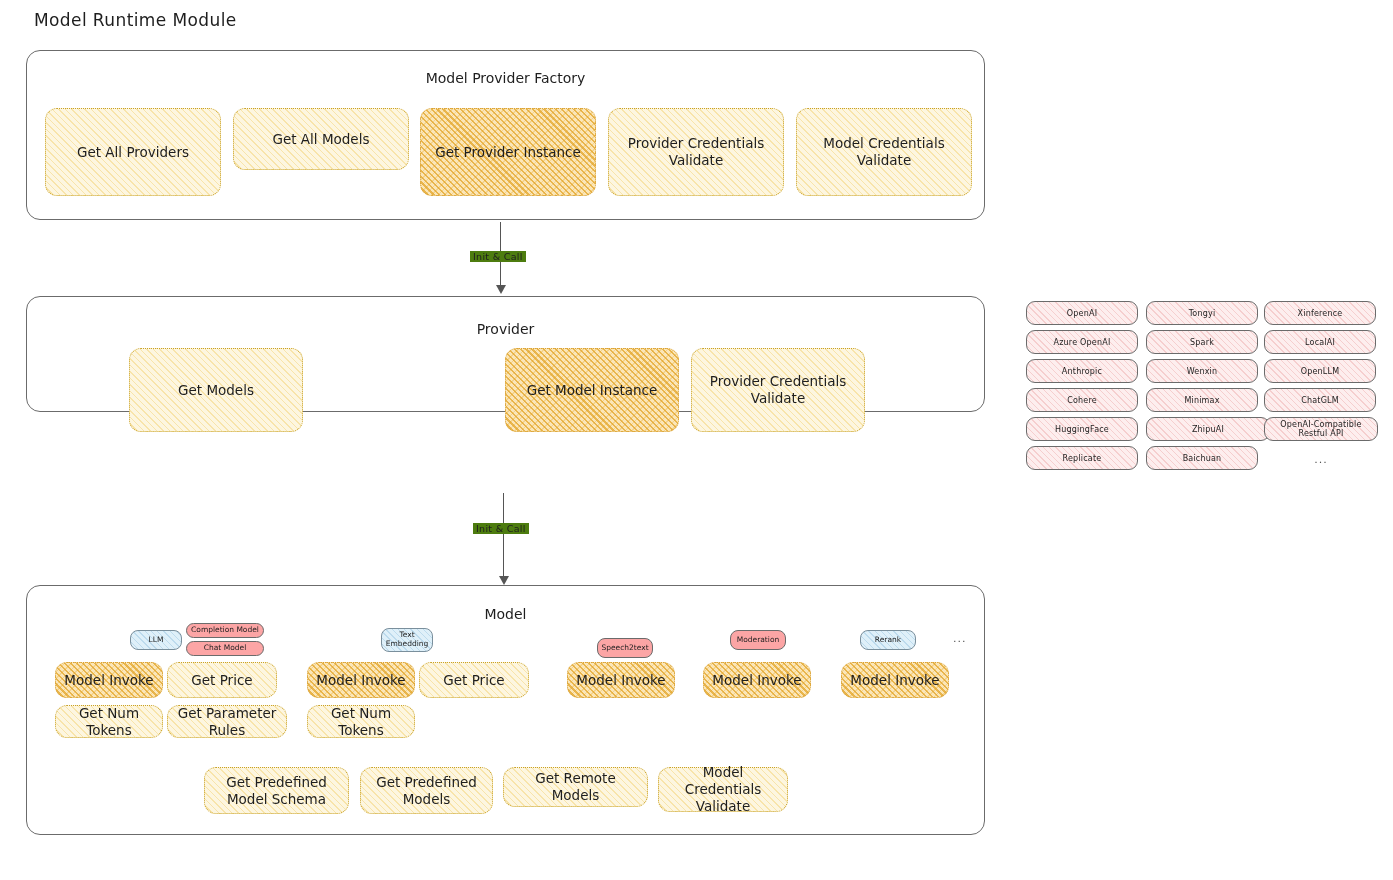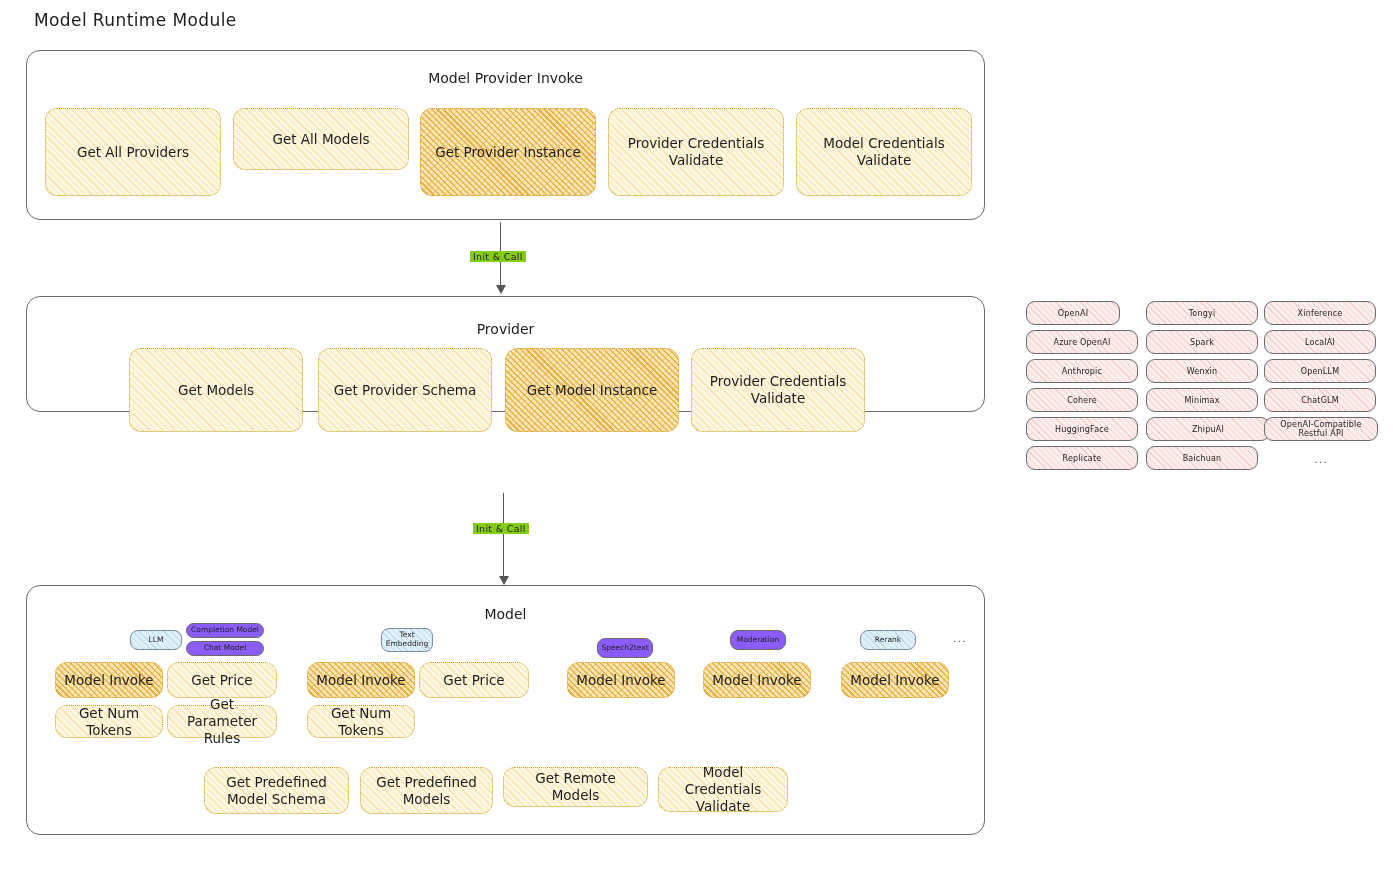--- a/index.html
+++ b/index.html
@@ -125,21 +125,21 @@
     border: 1.1px solid #6b6b6b;
     border-radius: 8px;
     display: flex;
     align-items: center;
     justify-content: center;
     text-align: center;
     font-size: 7.5px;
     line-height: 1.15;
     color: #1e1e1e;
     padding: 2px 3px;
-    background-color: #8b5cf6;
+    background-color: #fca5a5;
   }
   .pill.blue {
     background-color: #dff0f9;
     background-image:
       repeating-linear-gradient(45deg,
         rgba(110,170,210,.30) 0px,
         rgba(110,170,210,.30) 1px,
         rgba(255,255,255,0) 1px,
         rgba(255,255,255,0) 4.4px);
     border-color: #7a8f9c;
@@ -159,39 +159,39 @@
     width: 0; height: 0;
     border-left: 5px solid transparent;
     border-right: 5px solid transparent;
     border-top: 9px solid #555;
   }
   .arrow-label {
     position: absolute;
     font-size: 9.5px;
     color: #1e1e1e;
     white-space: nowrap;
-    background: #84cc16;
+    background: #4d7c0f;
     padding: 0 3px;
     letter-spacing: .3px;
   }
 
   .dots-inline {
     position: absolute;
     font-size: 11px;
     color: #555;
     letter-spacing: 1px;
   }
 </style>
 </head>
 <body>
 
 <div id="page-title">Model Runtime Module</div>
 
 <div class="card" style="left:26px; top:50px; width:959px; height:170px;">
-  <div class="card-title" style="top:19px;">Model Provider Invoke</div>
+  <div class="card-title" style="top:19px;">Model Provider Factory</div>
 
   <div class="node" style="left:18px; top:57px; width:176px; height:88px;">Get All Providers</div>
 
   <div class="node" style="left:206px; top:57px; width:176px; height:62px;">Get All Models</div>
 
   <div class="node hl" style="left:393px; top:57px; width:176px; height:88px;">Get Provider Instance</div>
 
   <div class="node" style="left:581px; top:57px; width:176px; height:88px;">Provider Credentials Validate</div>
 
   <div class="node" style="left:769px; top:57px; width:176px; height:88px;">Model Credentials Validate</div>
@@ -201,28 +201,27 @@
   <div class="shaft" style="height:63px;"></div>
   <div class="head" style="top:63px;"></div>
 </div>
 <div class="arrow-label" style="left:470px; top:251px;">Init &amp; Call</div>
 
 <div class="card stacked" style="left:26px; top:296px; width:959px; height:116px;padding-left:16px;">
   <div class="card-title" style="top:24px;">Provider</div>
 
   <div class="node" style="left:102px; top:51px; width:174px; height:84px;text-align:center;">Get Models</div>
 
-  <div class="node" style="left:291px; top:51px; width:174px; height:84px;">Get Provider Schema</div>
-
-  <div class="node hl" style="left:478px; top:51px; width:174px; height:84px;border-radius:13px;">Get Model Instance</div>
+
+  <div class="node hl" style="left:478px; top:51px; width:174px; height:84px;">Get Model Instance</div>
 
   <div class="node" style="left:664px; top:51px; width:174px; height:84px;">Provider Credentials Validate</div>
 </div>
 
-<div class="chip" style="left:1026px; top:301px; width:94px; height:24px;">OpenAI</div>
+<div class="chip" style="left:1026px; top:301px; width:112px; height:24px;">OpenAI</div>
 <div class="chip" style="left:1026px; top:330px; width:112px; height:24px;">Azure OpenAI</div>
 <div class="chip" style="left:1026px; top:359px; width:112px; height:24px;">Anthropic</div>
 <div class="chip" style="left:1026px; top:388px; width:112px; height:24px;">Cohere</div>
 <div class="chip" style="left:1026px; top:417px; width:112px; height:24px;">HuggingFace</div>
 <div class="chip" style="left:1026px; top:446px; width:112px; height:24px;">Replicate</div>
 
 <div class="chip" style="left:1146px; top:301px; width:112px; height:24px;">Tongyi</div>
 <div class="chip" style="left:1146px; top:330px; width:112px; height:24px;">Spark</div>
 <div class="chip" style="left:1146px; top:359px; width:112px; height:24px;">Wenxin</div>
 <div class="chip" style="left:1146px; top:388px; width:112px; height:24px;">Minimax</div>
@@ -245,21 +244,21 @@
 <div class="card stacked" style="left:26px; top:585px; width:959px; height:250px;">
   <div class="card-title" style="top:20px;">Model</div>
 
   <div class="pill blue" style="left:103px; top:44px; width:52px; height:20px;">LLM</div>
   <div class="pill" style="left:159px; top:37px; width:78px; height:15px;">Completion Model</div>
   <div class="pill" style="left:159px; top:55px; width:78px; height:15px;">Chat Model</div>
 
   <div class="node hl" style="left:28px; top:76px; width:108px; height:36px;">Model Invoke</div>
   <div class="node" style="left:140px; top:76px; width:110px; height:36px;">Get Price</div>
   <div class="node" style="left:28px; top:119px; width:108px; height:33px;">Get Num Tokens</div>
-  <div class="node" style="left:140px; top:119px; width:110px; height:33px;">Get Parameter Rules</div>
+  <div class="node" style="left:140px; top:119px; width:120px; height:33px;">Get Parameter Rules</div>
 
   <div class="pill blue" style="left:354px; top:42px; width:52px; height:24px;">Text Embedding</div>
 
   <div class="node hl" style="left:280px; top:76px; width:108px; height:36px;">Model Invoke</div>
   <div class="node" style="left:392px; top:76px; width:110px; height:36px;">Get Price</div>
   <div class="node" style="left:280px; top:119px; width:108px; height:33px;">Get Num Tokens</div>
 
   <div class="pill" style="left:570px; top:52px; width:56px; height:20px;">Speech2text</div>
   <div class="node hl" style="left:540px; top:76px; width:108px; height:36px;">Model Invoke</div>
 

